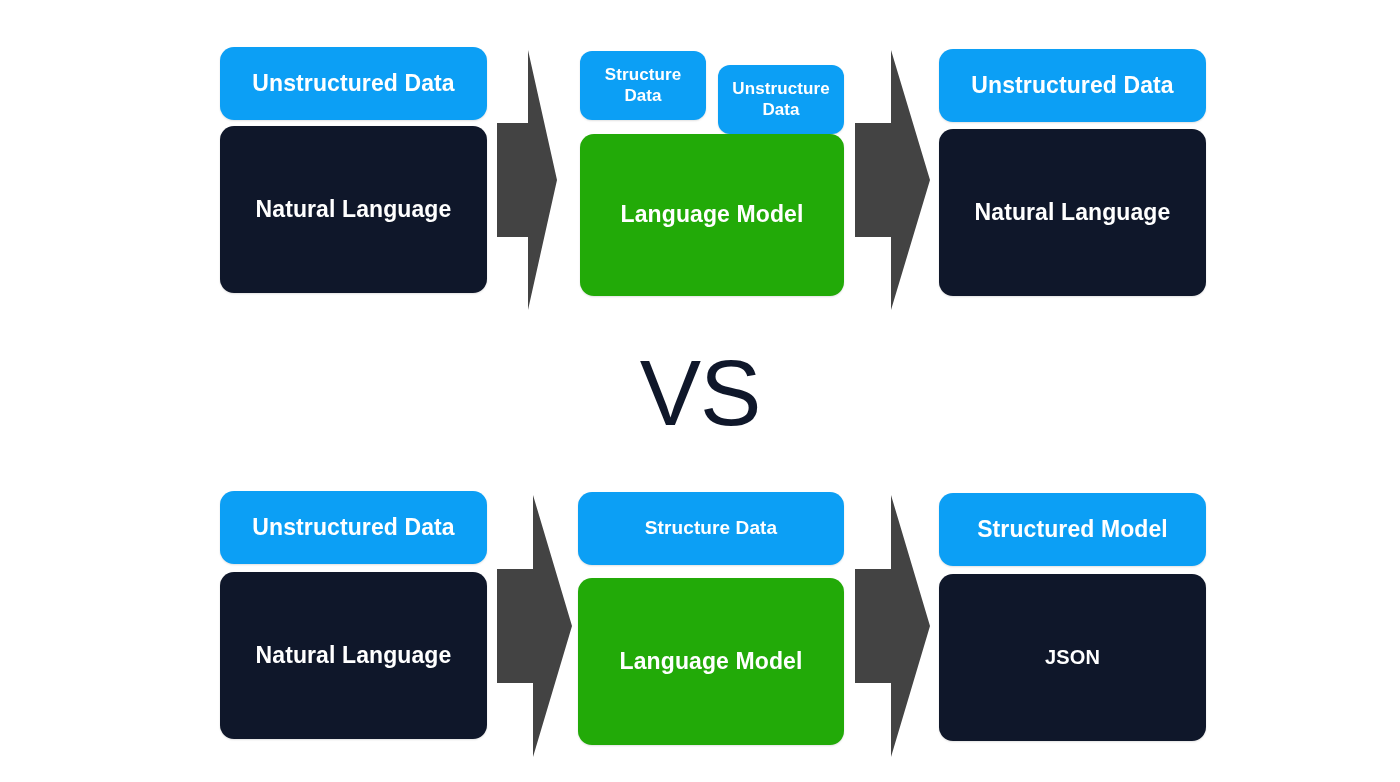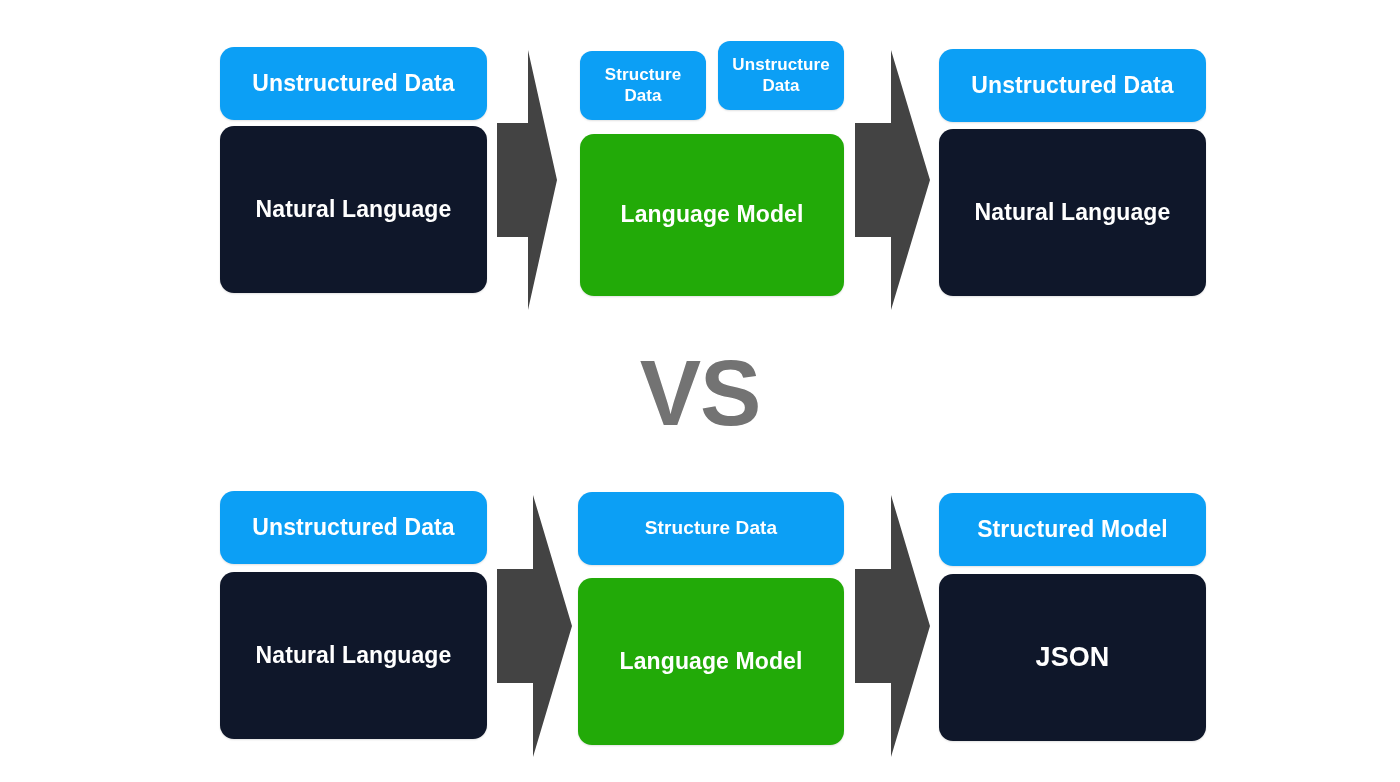--- a/index.html
+++ b/index.html
@@ -45,22 +45,22 @@
   
   .arrow {
     position: absolute;
     display: block;
   }
   .arrow svg { display: block; width: 100%; height: 100%; }
 
   
   #vs-label {
     position: absolute;
-    color: #737373;
-    font-weight: bold;
+    color: #0f172a;
+    font-weight: normal;
     font-family: "Liberation Sans", sans-serif;
     letter-spacing: -1px;
     line-height: 1;
     user-select: none;
   }
 
   .row { position: absolute; left: 0; top: 0; width: 100%; height: 100%; }
 </style>
 </head>
 <body>
@@ -74,21 +74,21 @@
     <div class="box pink" style="left:220px; top:126px; width:267px; height:167px; font-size:23px;">Natural Language</div>
 
     <span class="arrow" style="left:497px; top:50px; width:60px; height:260px;">
       <svg viewBox="0 0 60 260" preserveAspectRatio="none">
         <polygon points="0,73 31,73 31,0 60,130 31,260 31,187 0,187" fill="#434343"></polygon>
       </svg>
     </span>
 
     <div class="box blue small-radius" style="left:580px; top:51px; width:126px; height:69px; font-size:17px;">Structure Data</div>
 
-    <div class="box blue small-radius" style="left:718px; top:41px; width:126px; height:69px; font-size:17px;">Unstructure Data</div>
+    <div class="box blue small-radius" style="left:718px; top:65px; width:126px; height:69px; font-size:17px;">Unstructure Data</div>
 
     <div class="box green" style="left:580px; top:134px; width:264px; height:162px; font-size:23px;">Language Model</div>
 
     <span class="arrow" style="left:855px; top:50px; width:75px; height:260px;">
       <svg viewBox="0 0 75 260" preserveAspectRatio="none">
         <polygon points="0,73 36,73 36,0 75,130 36,260 36,187 0,187" fill="#434343"></polygon>
       </svg>
     </span>
 
     <div class="box blue" style="left:939px; top:49px; width:267px; height:73px; font-size:23px;">Unstructured Data</div>
@@ -115,16 +115,16 @@
     <div class="box green" style="left:578px; top:578px; width:266px; height:167px; font-size:23px;">Language Model</div>
 
     <span class="arrow" style="left:855px; top:495px; width:75px; height:262px;">
       <svg viewBox="0 0 75 262" preserveAspectRatio="none">
         <polygon points="0,74 36,74 36,0 75,131 36,262 36,188 0,188" fill="#434343"></polygon>
       </svg>
     </span>
 
     <div class="box blue" style="left:939px; top:493px; width:267px; height:73px; font-size:23px;">Structured Model</div>
 
-    <div class="box pink" style="left:939px; top:574px; width:267px; height:167px; font-size:27px;">JSON</div>
+    <div class="box pink" style="left:939px; top:574px; width:267px; height:167px; font-size:20px;">JSON</div>
   </div>
 
 </div>
 
 </body></html>

